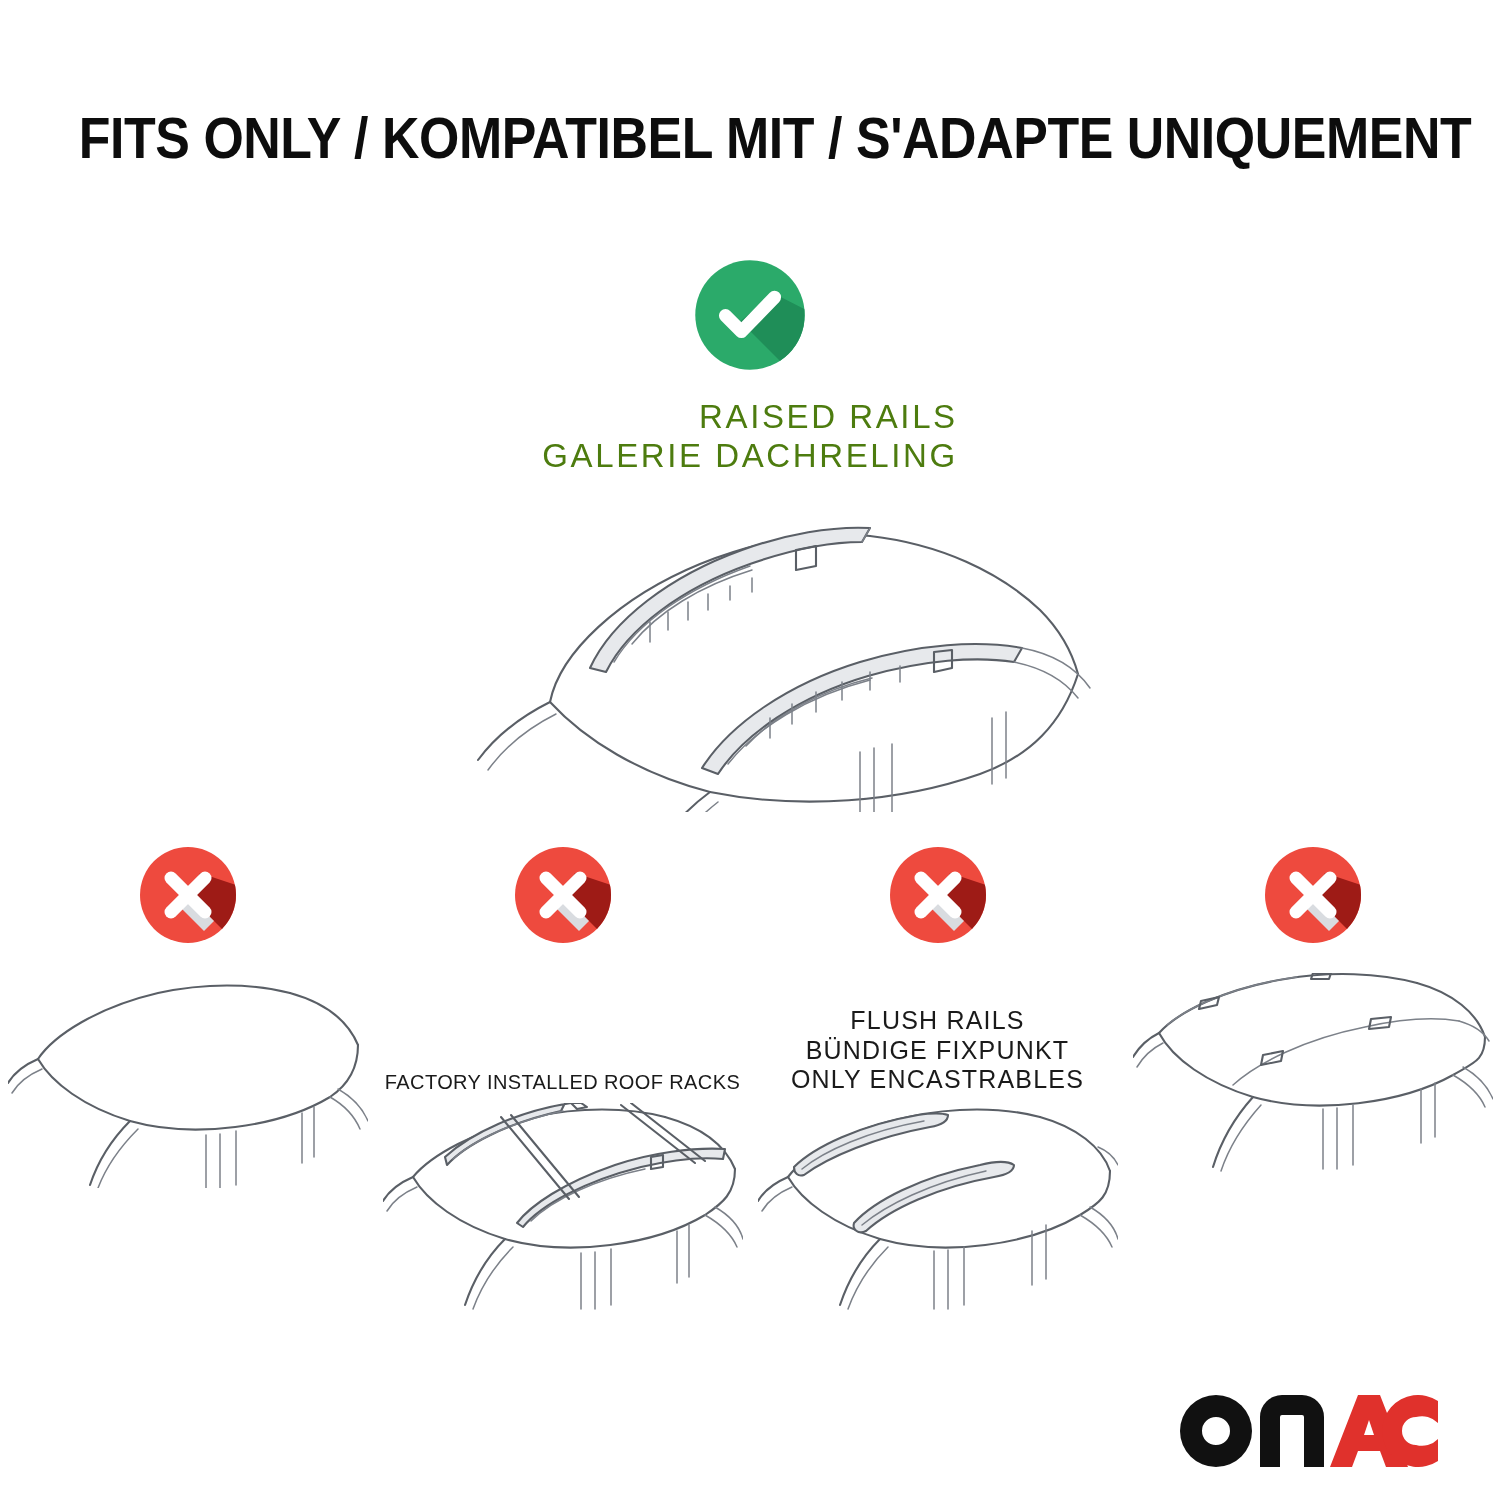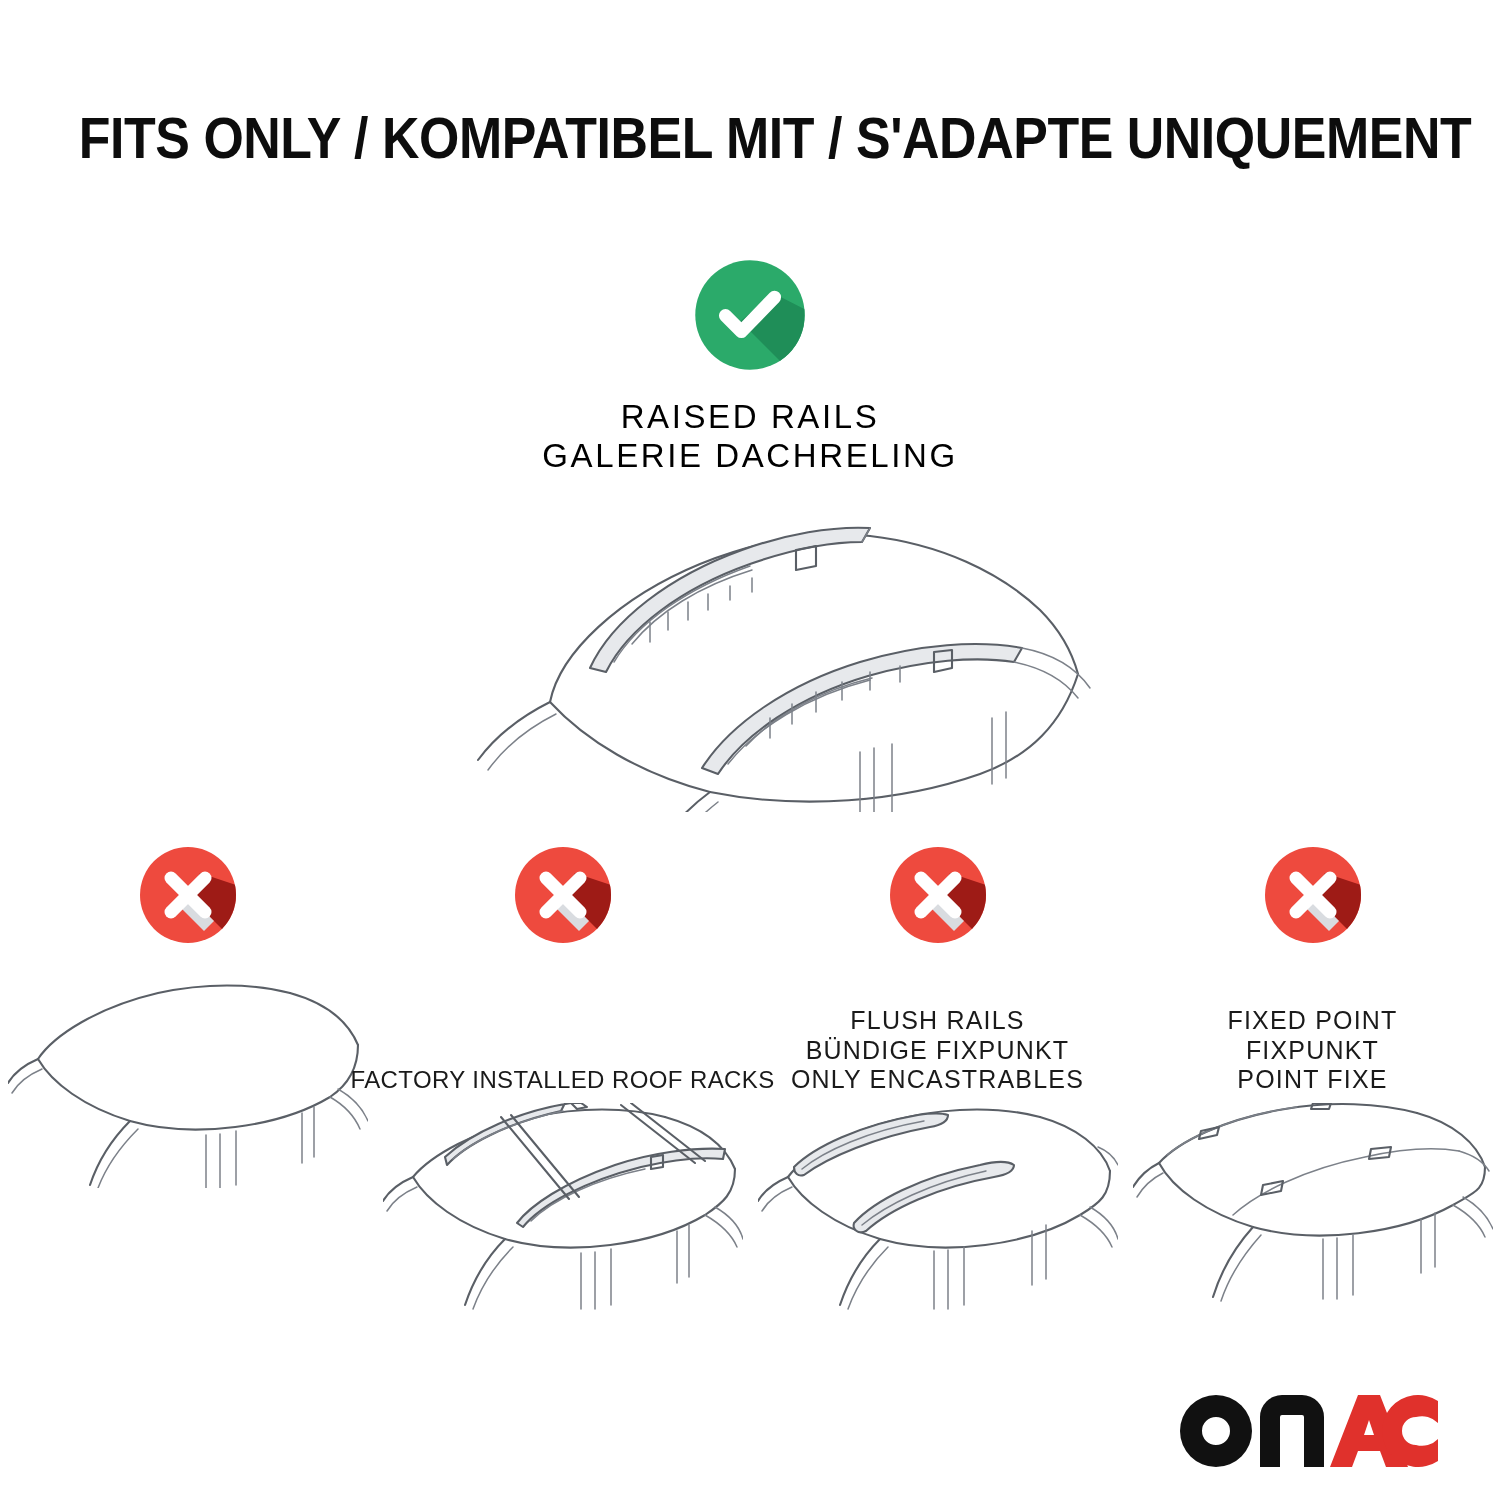--- a/index.html
+++ b/index.html
@@ -43,26 +43,26 @@
     flex-direction: column;
     align-items: center;
   }
   .status-icon {
     width: 114px;
     height: 114px;
     display: block;
   }
   #hero-labels {
     margin-top: 26px;
-    text-align: center;
+    text-align: right;
     font-size: 33px;
     line-height: 1.18;
     letter-spacing: 2.6px;
     font-weight: 400;
-    color: #000000;
+    color: #4d7c0f;
   }
   #hero-labels div { white-space: nowrap; }
 
   #hero-illustration {
     margin-top: 26px;
     width: 700px;
     height: 310px;
   }
 
   
@@ -83,21 +83,21 @@
   .col-icon .status-icon { width: 100px; height: 100px; }
 
   .col-labels {
     text-align: center;
     font-size: 25px;
     line-height: 1.19;
     letter-spacing: 1.2px;
     color: #1a1a1a;
     white-space: nowrap;
   }
-  .col-labels.wide { font-size: 24px; letter-spacing: 0.4px; }
+  .col-labels.wide { font-size: 20px; letter-spacing: 0.4px; }
 
   .labels-box {
     height: 130px;
     display: flex;
     flex-direction: column;
     justify-content: flex-end;
   }
   .col-illustration {
     margin-top: 8px;
     width: 360px;
@@ -351,27 +351,20 @@
         <g clip-path="url(#clipRed4)">
           <path d="M50 50 L98 98 L98 40 L62 28 Z" fill="#9E1B16"></path>
           <path d="M50 50 L76 76 L66 86 L40 60 Z" fill="#D9DCE0"></path>
         </g>
         <g stroke="#FFFFFF" stroke-width="13" stroke-linecap="round">
           <line x1="33" y1="33" x2="67" y2="67"></line>
           <line x1="67" y1="33" x2="33" y2="67"></line>
         </g>
       </svg>
     </div>
-    <div class="labels-box">
-      <div class="col-labels">
-        <div>FIXED POINT</div>
-        <div>FIXPUNKT</div>
-        <div>POINT FIXE</div>
-      </div>
-    </div>
     <svg class="col-illustration" viewBox="0 0 360 215">
       <path class="sk" d="M26 60 C46 38 92 16 152 6 C198 -2 246 0 284 10"></path>
       <path class="sk" d="M284 10 C320 20 344 40 352 64"></path>
       <path class="sk" d="M26 60 C40 86 74 110 120 124"></path>
       <path class="sk" d="M120 124 C184 142 270 130 320 102 C340 90 352 88 352 64"></path>
       <path class="sk" d="M26 60 C14 66 6 74 0 84"></path>
       <path class="sk-thin" d="M30 70 C18 76 10 84 4 94"></path>
       <path class="sk" d="M120 124 C102 144 88 168 80 194"></path>
       <path class="sk-thin" d="M128 132 C110 152 96 174 88 198"></path>
 

